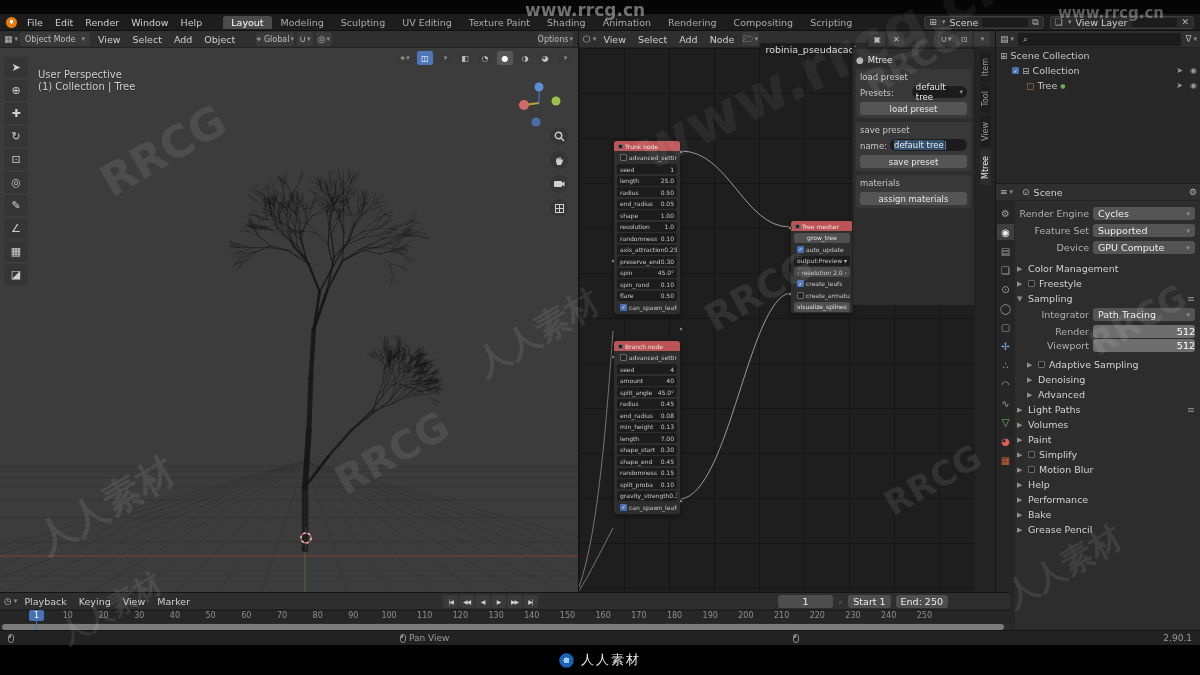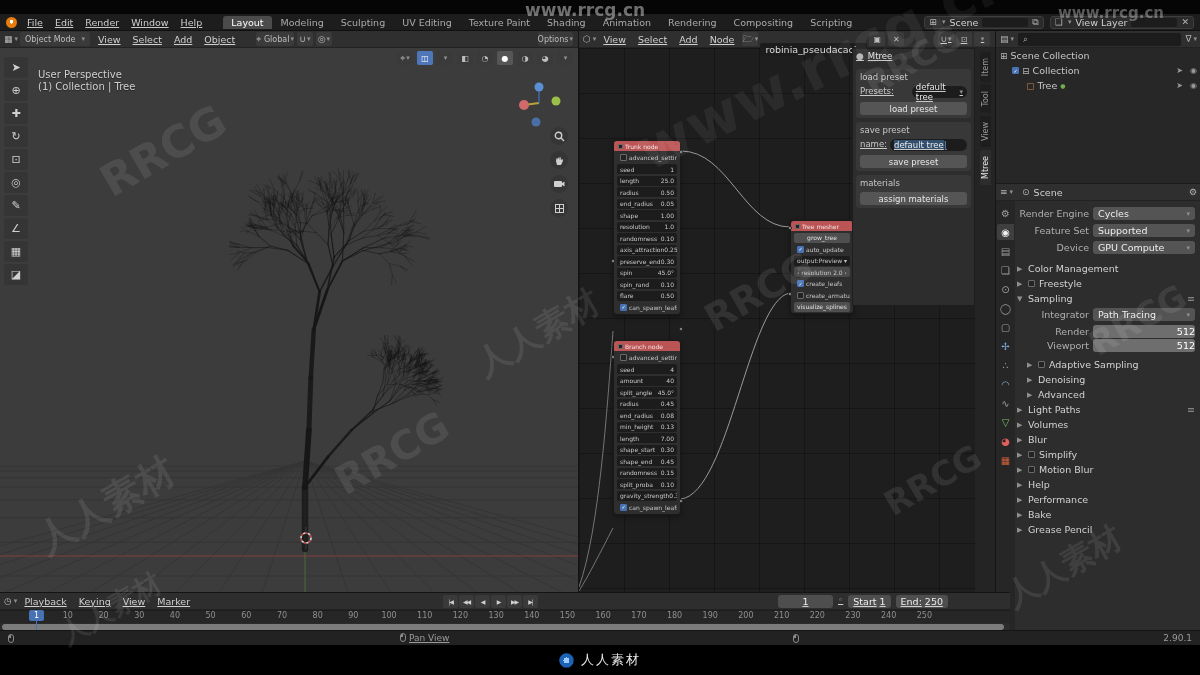--- a/index.html
+++ b/index.html
@@ -1,21 +1,21 @@
 <!DOCTYPE html>
 <html><head>
 <meta charset="utf-8">
 <style>
   html,body{margin:0;padding:0;background:#000;}
   *{box-sizing:border-box;}
   #screen{position:relative;width:1200px;height:675px;overflow:hidden;background:#000;
     font-family:"DejaVu Sans",sans-serif;color:#c8c8c8;font-size:9.5px;
     -webkit-font-smoothing:antialiased;}
   .abs{position:absolute;}
-  .row{display:flex;align-items:flex-start;text-decoration:underline;}
+  .row{display:flex;align-items:flex-end;}
 
   
   #topband{left:0;top:0;width:1200px;height:14px;background:#050505;}
   #topbar{left:0;top:14px;width:1200px;height:17px;background:#1d1d1d;display:flex;align-items:center;
     padding:0 6px;gap:1px;border-bottom:1px solid #101010;}
   .menu{padding:1px 6px;border-radius:2px;color:#cfcfcf;}
   .logo{width:11px;height:11px;border-radius:6px;background:radial-gradient(circle at 50% 42%,#fff 0 2px,#e87d0d 2px);margin-right:3px;}
   .wtabs{display:flex;margin-left:14px;gap:1px;}
   .wtab{padding:1px 8px;border-radius:3px 3px 0 0;color:#ababab;}
   .wtab.active{background:#4b4b4b;color:#fff;}
@@ -1873,21 +1873,21 @@
             </div>
             <div class="sect">
               <span class="tri">▶</span>
 
               <span>Volumes</span>
 
             </div>
             <div class="sect">
               <span class="tri">▶</span>
 
-              <span>Blur</span>
+              <span>Paint</span>
 
             </div>
             <div class="sect">
               <span class="tri">▶</span>
               <span class="cb"></span>
               <span>Simplify</span>
 
             </div>
             <div class="sect">
               <span class="tri">▶</span>

